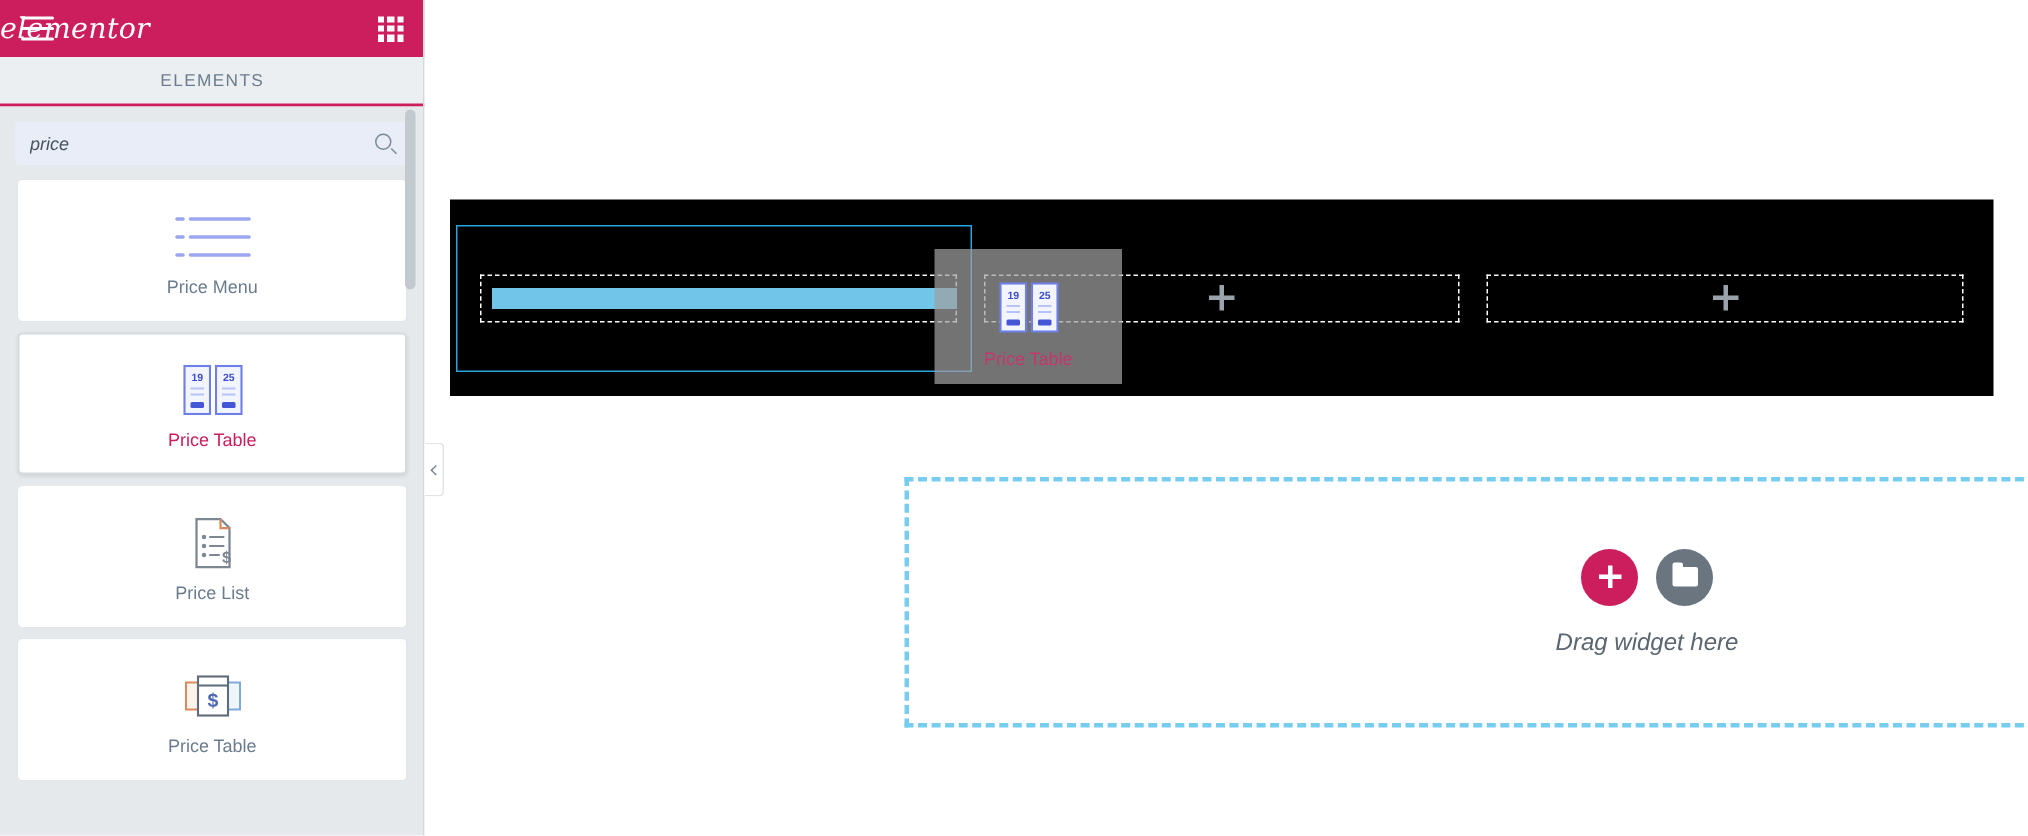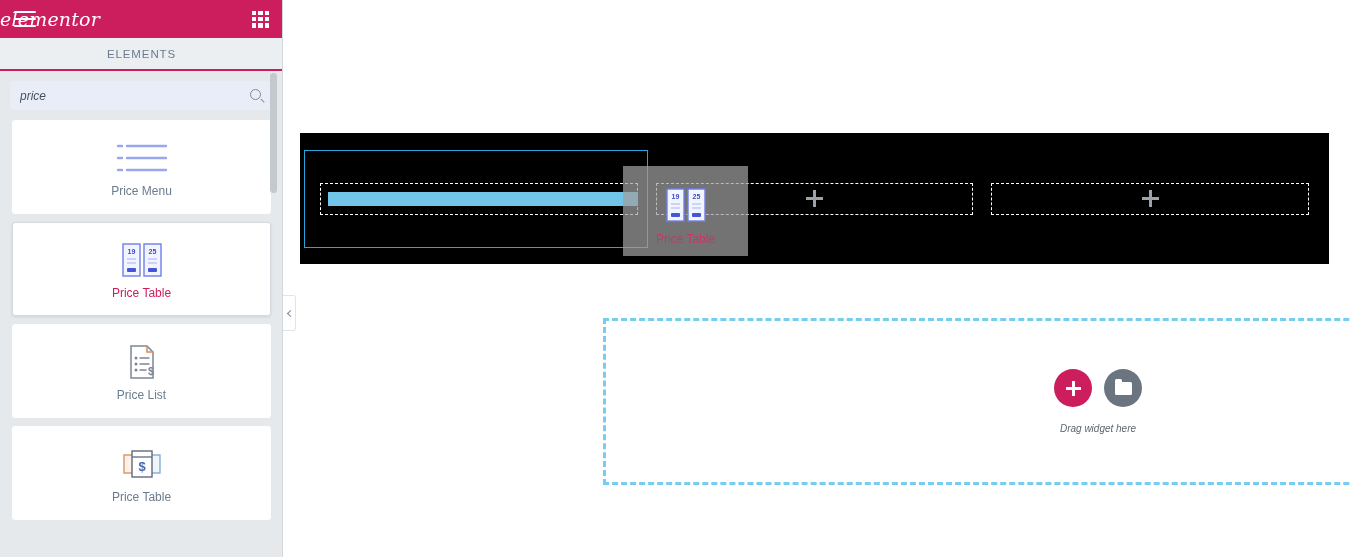--- a/index.html
+++ b/index.html
@@ -201,21 +201,21 @@
   .btn-plus::before { left: 6px; top: 0; width: 3px; height: 15px; }
   .btn-plus::after { top: 6px; left: 0; height: 3px; width: 15px; }
   .folder {
     width: 17px; height: 13px; background: #fff; border-radius: 1.5px; position: relative;
   }
   .folder::before {
     content: ""; position: absolute; top: -3px; left: 0; width: 7px; height: 4px;
     background: #fff; border-radius: 1.5px 1.5px 0 0;
   }
   .zone-text {
-    margin-top: 16px; font-size: 10px; font-style: italic; color: #5b6670;
+    margin-top: 16px; font-size: 16px; font-style: italic; color: #5b6670;
   }
 </style>
 </head>
 <body>
 
 <div class="app">
 
   <div class="panel">
 
     <div class="panel-header">

